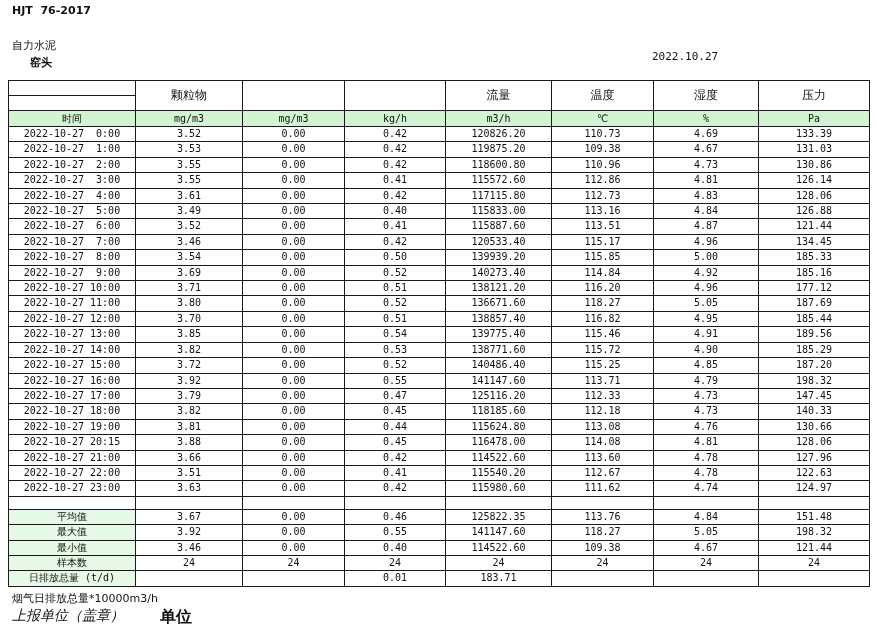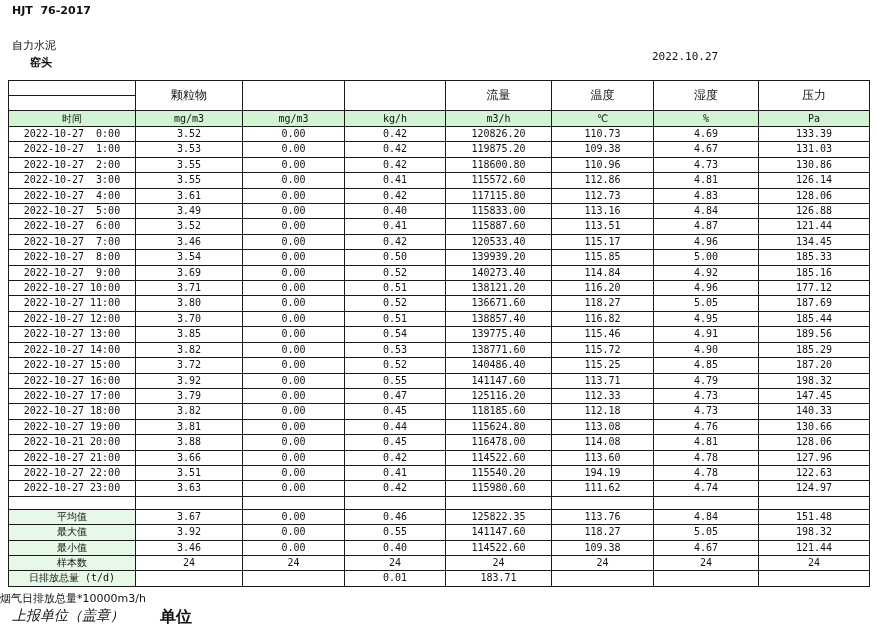--- a/index.html
+++ b/index.html
@@ -21,21 +21,21 @@
   table.report td {
     border:1px solid #1a1a1a; text-align:center; vertical-align:middle;
     font-size:10px; height:14.4px; line-height:14.4px; padding:0;
     overflow:hidden; white-space:pre;
     font-family:"DejaVu Sans Mono","DejaVu Sans",monospace;
   }
   tr.group-row td { height:15px; line-height:15px; font-size:12px; font-family:"DejaVu Sans","Liberation Sans",sans-serif; }
   tr.unit-row td { background:var(--hdr-green,#d2f4d2); height:15px; line-height:15px; }
   td.summary-label { background:var(--sum-green,#e6f8e6); font-family:"DejaVu Sans","Liberation Sans",sans-serif; }
   tr.spacer-row td { height:13px; line-height:13px; }
-  .footer-note { position:absolute; left:0; top:591px; font-size:11px; }
+  .footer-note { position:absolute; left:12px; top:591px; font-size:11px; }
   .footer-line2 { position:absolute; left:12px; top:607px; font-size:14px;font-style:italic; }
   .footer-unit { position:absolute; left:160px; top:607px; font-size:16px;font-weight:bold; }
 </style>
 </head>
 <body>
 
 <div class="page" style="--hdr-green: #d2f4d2; --sum-green: #e6f8e6;">
 
   <div class="doc-code">HJT  76-2017</div>
   <div class="company">自力水泥</div>
@@ -273,21 +273,21 @@
           <td class="time-cell">2022-10-27 19:00</td>
           <td>3.81</td>
           <td>0.00</td>
           <td>0.44</td>
           <td>115624.80</td>
           <td>113.08</td>
           <td>4.76</td>
           <td>130.66</td>
         </tr>
         <tr>
-          <td class="time-cell">2022-10-21 20:00</td>
+          <td class="time-cell">2022-10-27 20:15</td>
           <td>3.88</td>
           <td>0.00</td>
           <td>0.45</td>
           <td>116478.00</td>
           <td>114.08</td>
           <td>4.81</td>
           <td>128.06</td>
         </tr>
         <tr>
           <td class="time-cell">2022-10-27 21:00</td>
@@ -298,21 +298,21 @@
           <td>113.60</td>
           <td>4.78</td>
           <td>127.96</td>
         </tr>
         <tr>
           <td class="time-cell">2022-10-27 22:00</td>
           <td>3.51</td>
           <td>0.00</td>
           <td>0.41</td>
           <td>115540.20</td>
-          <td>194.19</td>
+          <td>112.67</td>
           <td>4.78</td>
           <td>122.63</td>
         </tr>
         <tr>
           <td class="time-cell">2022-10-27 23:00</td>
           <td>3.63</td>
           <td>0.00</td>
           <td>0.42</td>
           <td>115980.60</td>
           <td>111.62</td>

